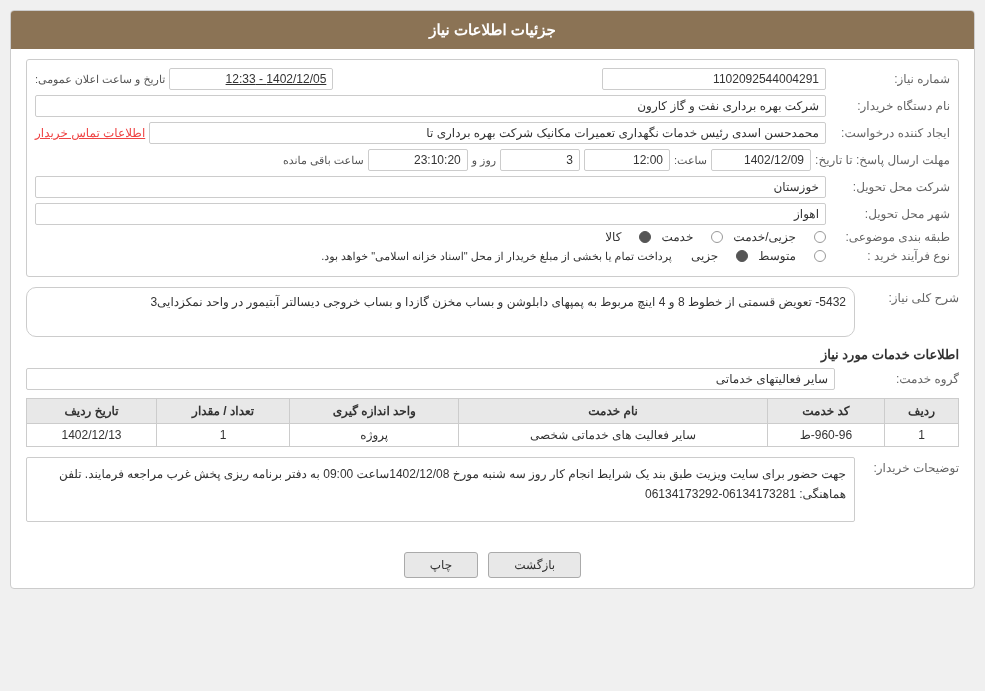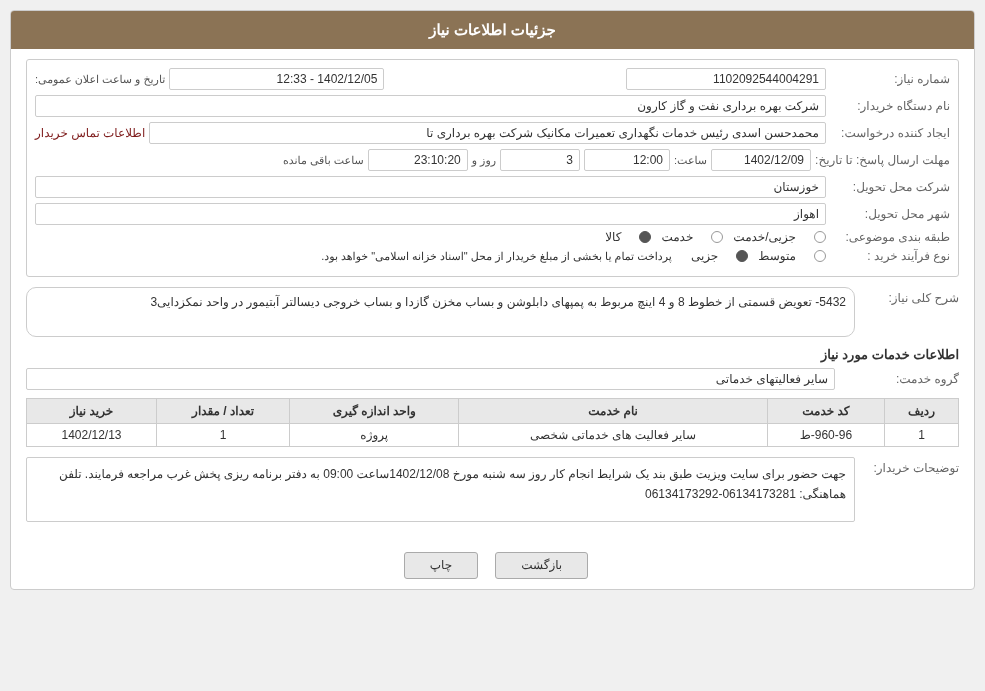--- a/index.html
+++ b/index.html
@@ -55,21 +55,22 @@
       border: 1px solid #ccc;
       background: #fff;
       padding: 3px 6px;
       border-radius: 2px;
       min-height: 22px;
       font-size: 12px;
     }
     .value-box.wide { flex: 1; }
     .value-box.xsmall { width: 80px; }
     .link-text {
-      color: #7f1d1d;
+      color: #ef4444;
+      text-decoration: underline;
       cursor: pointer;
     }
     .section-title {
       font-weight: bold;
       color: #333;
       margin-bottom: 6px;
       margin-top: 8px;
       font-size: 13px;
     }
     .radio-group {
@@ -143,22 +144,21 @@
       justify-content: center;
       gap: 10px;
       padding: 10px;
     }
     .btn {
       padding: 5px 25px;
       border: 1px solid #aaa;
       border-radius: 3px;
       cursor: pointer;
       font-size: 12px;
-      font-family: Liberation Serif, serif;
-      margin-left: 7px;
+      font-family: Liberation Sans, sans-serif;
     }
     .btn-print {
       background: #e8e8e8;
       color: #333;
     }
     .btn-back {
       background: #e8e8e8;
       color: #333;
     }
     .inner-label {
@@ -174,24 +174,24 @@
     <div class="header-bar">
       <span>جزئیات اطلاعات نیاز</span>
     </div>
     <div class="content">
 
       <div class="info-section">
 
         <div class="row" style="justify-content: space-between;">
           <div style="display:flex; align-items:center; gap:4px;">
             <span class="label">شماره نیاز:</span>
-            <span class="value-box" style="width:200px;">1102092544004291</span>
+            <span class="value-box" style="width:224px;">1102092544004291</span>
           </div>
           <div style="display:flex; align-items:center; gap:4px; margin-right:20px;">
-            <span class="value-box" style="width:215px;">1402/12/05 - 12:33</span>
+            <span class="value-box" style="width:164px;text-decoration:underline;">1402/12/05 - 12:33</span>
             <span class="inner-label">تاریخ و ساعت اعلان عمومی:</span>
           </div>
         </div>
 
         <div class="row">
           <span class="label">نام دستگاه خریدار:</span>
           <span class="value-box wide">شرکت بهره برداری نفت و گاز کارون</span>
         </div>
 
         <div class="row">
@@ -270,21 +270,21 @@
 
       <div class="table-section">
         <table class="data-table">
           <thead>
             <tr>
               <th>ردیف</th>
               <th>کد خدمت</th>
               <th>نام خدمت</th>
               <th>واحد اندازه گیری</th>
               <th>تعداد / مقدار</th>
-              <th>خرید نیاز</th>
+              <th>تاریخ ردیف</th>
             </tr>
           </thead>
           <tbody id="table-body">
           <tr>
                 <td>1</td>
                 <td>960-96-ط</td>
                 <td>سایر فعالیت های خدماتی شخصی</td>
                 <td>پروژه</td>
                 <td>1</td>
                 <td>1402/12/13</td>

